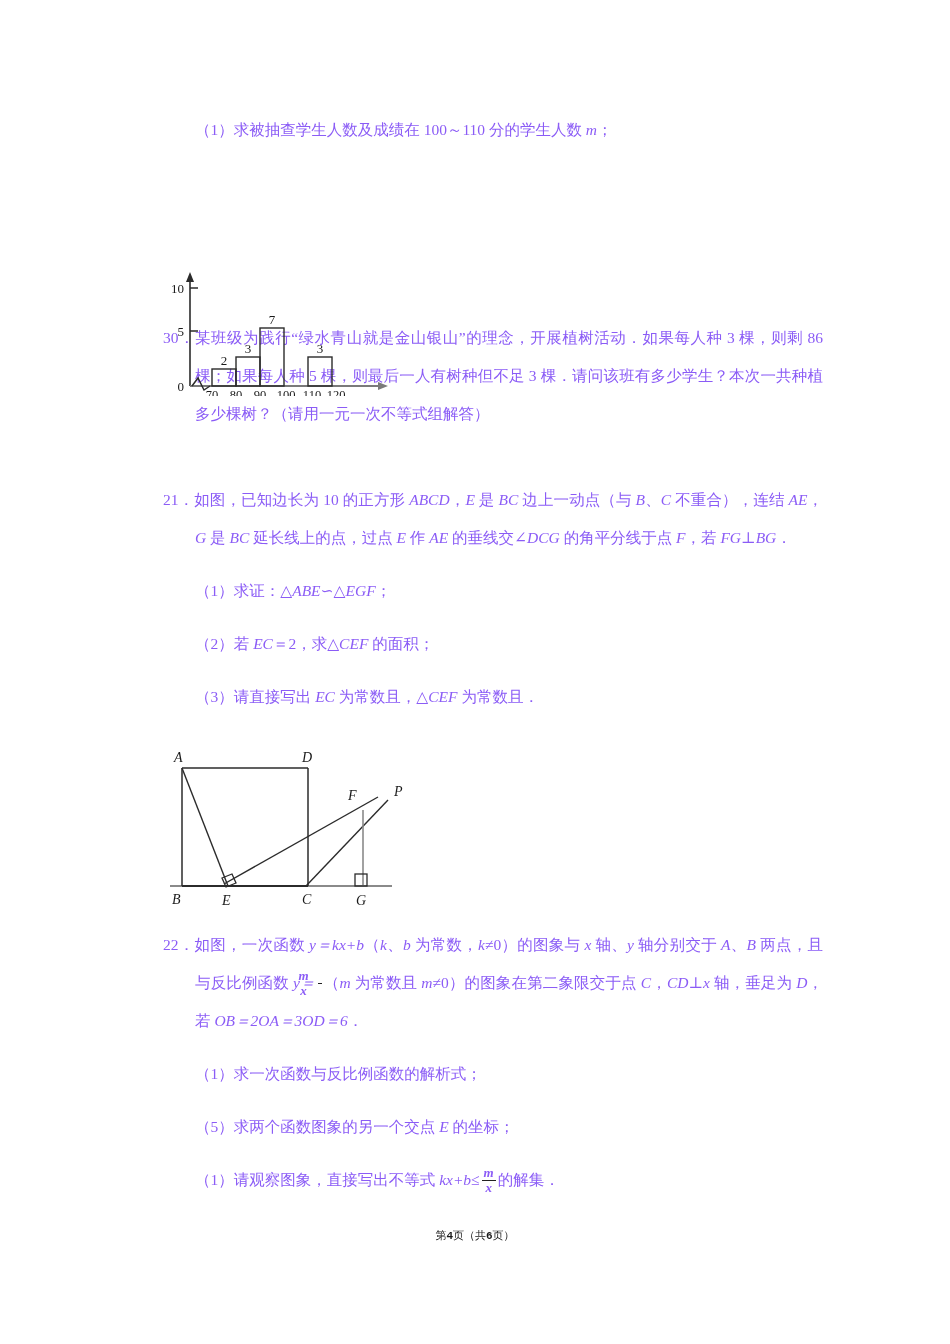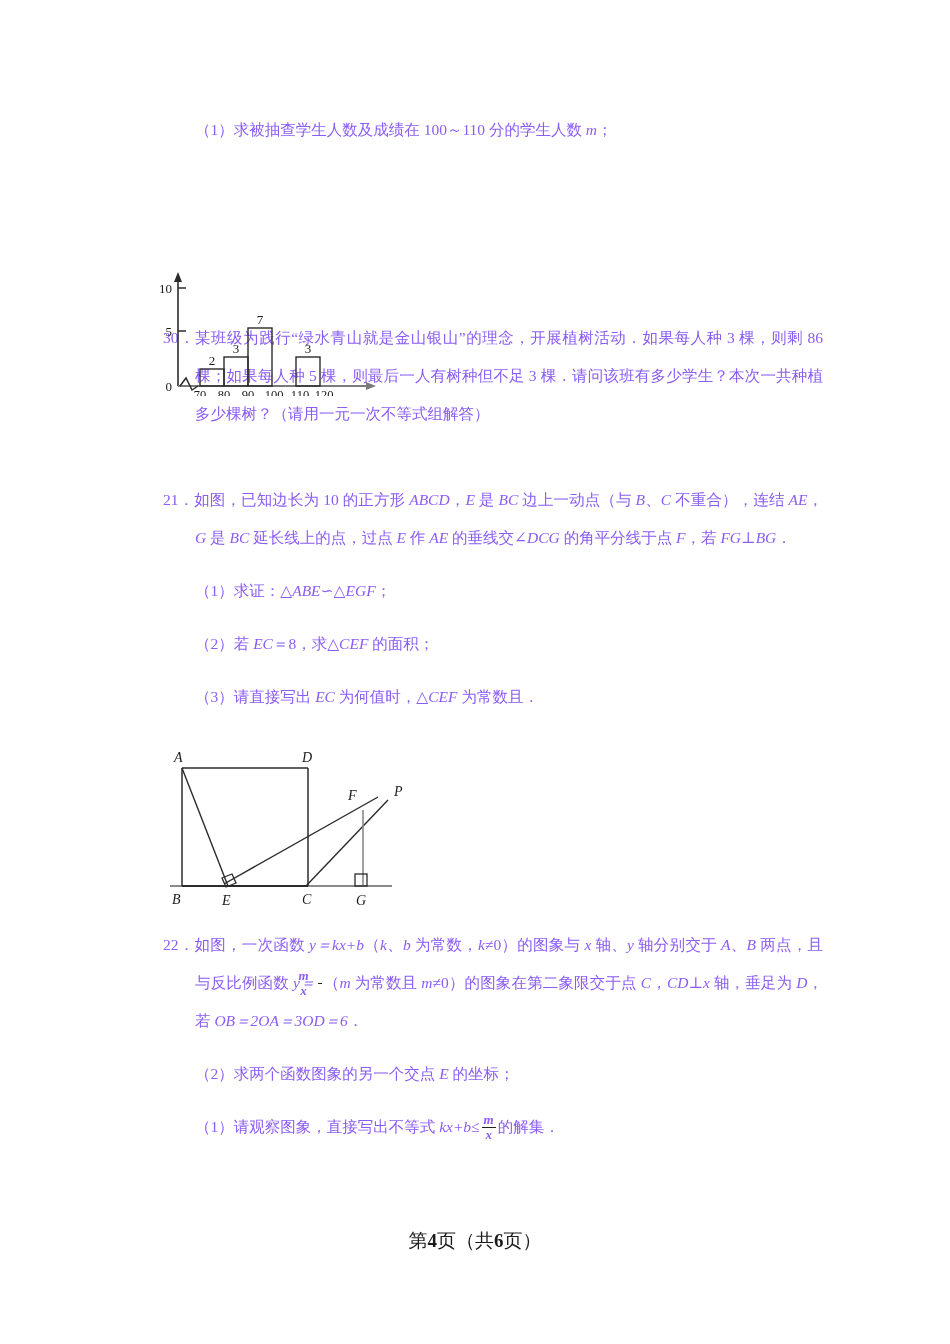--- a/index.html
+++ b/index.html
@@ -57,21 +57,21 @@
     font-weight: bold;
   }
   .frac .den {
     display: block;
     padding: 0 2px;
     font-style: italic;
     font-weight: bold;
   }
   .figure-hist {
     position: absolute;
-    left: 156px;
+    left: 168px;
     top: 268px;
     width: 240px;
     height: 128px;
   }
   .figure-geo {
     position: absolute;
     left: 160px;
     top: 752px;
     width: 300px;
     height: 165px;
@@ -81,23 +81,23 @@
   }
   .block-space-geo {
     height: 180px;
   }
   .footer {
     position: absolute;
     left: 0;
     right: 0;
     top: 1228px;
     text-align: center;
-    font-size: 19px;
+    font-size: 11px;
     color: #1a1a1a;
-    font-family: Liberation Serif, serif;
+    font-family: Liberation Mono, monospace;
   }
   .footer b {
     font-weight: bold;
   }
   .gap-md { height: 18px; }
 </style>
 </head>
 <body>
 
 <div class="page">
@@ -111,30 +111,31 @@
     <div class="block-space-hist"></div>
 
     <p class="para hang"><span>30．</span><span>某班级为践行“绿水青山就是金山银山”的理念，开展植树活动．如果每人种 3 棵，则剩 86 棵；如果每人种 5 棵，则最后一人有树种但不足 3 棵．请问该班有多少学生？本次一共种植多少棵树？（请用一元一次不等式组解答）</span></p>
 
     <div class="gap-md"></div>
 
     <p class="para hang"><span>21．</span><span>如图，已知边长为 10 的正方形 </span><i>ABCD</i><span>，</span><i>E</i><span> 是 </span><i>BC</i><span> 边上一动点（与 </span><i>B</i><span>、</span><i>C</i><span> 不重合），连结 </span><i>AE</i><span>，</span><i>G</i><span> 是 </span><i>BC</i><span> 延长线上的点，过点 </span><i>E</i><span> 作 </span><i>AE</i><span> 的垂线交∠</span><i>DCG</i><span> 的角平分线于点 </span><i>F</i><span>，若 </span><i>FG</i><span>⊥</span><i>BG</i><span>．</span></p>
 
     <p class="para sub"><span>（1）求证：△</span><i>ABE</i><span>∽△</span><i>EGF</i><span>；</span></p>
 
-    <p class="para sub"><span>（2）若 </span><i>EC</i><span>＝8，求△</span><i>CEF</i><span> 的面积；</span></p>
-
-    <p class="para sub"><span>（3）请直接写出 </span><i>EC</i><span> 为何值时，△</span><i>CEF</i><span> 为常数且．</span></p>
+    <p class="para sub"><span>（2）若 </span><i>EC</i><span>＝2，求△</span><i>CEF</i><span> 的面积；</span></p>
+
+    <p class="para sub"><span>（3）请直接写出 </span><i>EC</i><span> 为常数且，△</span><i>CEF</i><span> 为常数且．</span></p>
 
     <div class="block-space-geo"></div>
 
     <p class="para hang"><span>22．</span><span>如图，一次函数 </span><i>y＝kx+b</i><span>（</span><i>k</i><span>、</span><i>b</i><span> 为常数，</span><i>k</i><span>≠0）的图象与 </span><i>x</i><span> 轴、</span><i>y</i><span> 轴分别交于 </span><i>A</i><span>、</span><i>B</i><span> 两点，且与反比例函数 </span><i>y＝</i><span class="frac"><span class="num">m</span><span class="den">x</span></span><span>（</span><i>m</i><span> 为常数且 </span><i>m</i><span>≠0）的图象在第二象限交于点 </span><i>C</i><span>，</span><i>CD</i><span>⊥</span><i>x</i><span> 轴，垂足为 </span><i>D</i><span>，若 </span><i>OB＝2OA＝3OD＝6</i><span>．</span></p>
 
-
-    <p class="para sub"><span>（2）求两个函数图象的另一个交点 </span><i>E</i><span> 的坐标；</span></p>
+    <p class="para sub">（1）求一次函数与反比例函数的解析式；</p>
+
+    <p class="para sub"><span>（5）求两个函数图象的另一个交点 </span><i>E</i><span> 的坐标；</span></p>
 
     <p class="para sub"><span>（1）请观察图象，直接写出不等式 </span><i>kx+b</i><span>≤</span><span class="frac"><span class="num">m</span><span class="den">x</span></span><span>的解集．</span></p>
 
   </div>
 
   <div class="figure-hist">
     <svg width="240" height="128" viewBox="0 0 240 128" xmlns="http://www.w3.org/2000/svg">
 
       <line x1="22" y1="118" x2="22" y2="12" stroke="#2b2b2b" stroke-width="1.6"></line>
       <polygon points="22,4 18,14 26,14" fill="#2b2b2b"></polygon>

